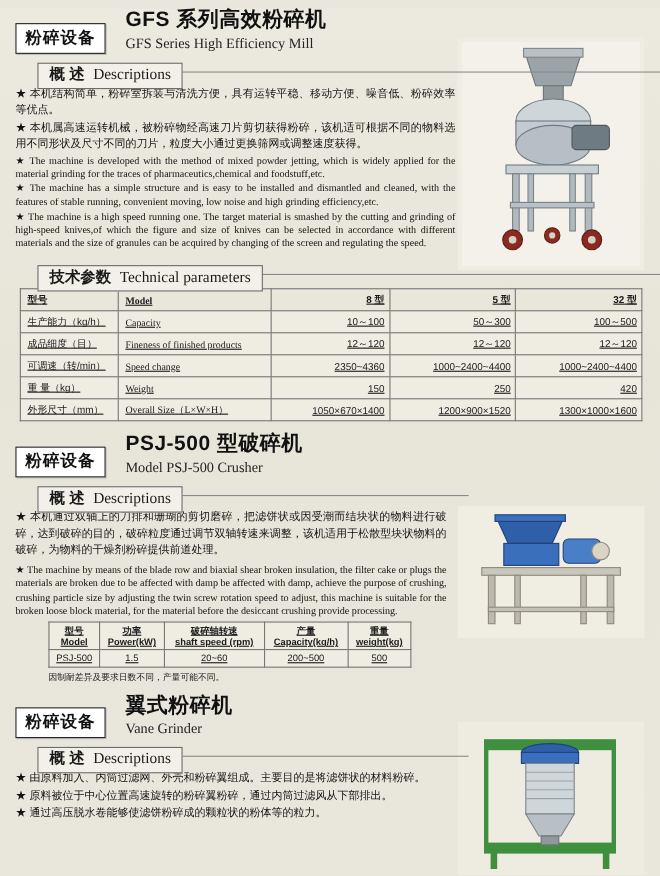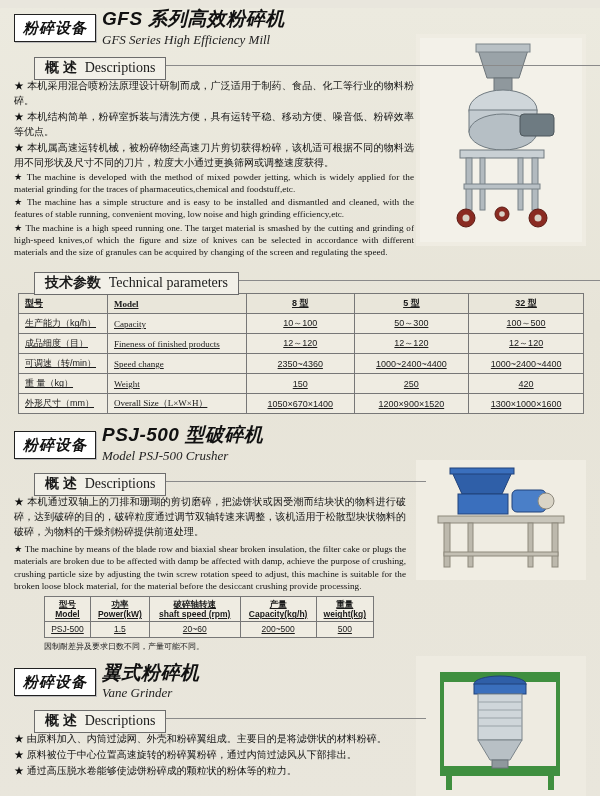--- a/index.html
+++ b/index.html
@@ -13,23 +13,22 @@
   }
   .page{
     position:relative;
     width:600px;height:796px;
     background:linear-gradient(180deg,#eceadf 0%,#e7e4d8 40%,#e9e6dc 100%);
     box-sizing:border-box;
     padding:0 14px;
   }
   
   .sec-head{
-    display:flex;align-items:center;gap:6px;
+    display:flex;align-items:flex-end;gap:18px;
     margin-top:8px;
-    font-style:italic;
   }
   .badge{
     background:#ffffff;
     border:1px solid #222;
     padding:5px 8px 6px 8px;
     font-weight:bold;
     font-size:15px;
     letter-spacing:1px;
     line-height:1;
     color:#111;
@@ -73,21 +72,21 @@
     text-align:justify;
   }
   .para.cn{font-size:10px;line-height:1.5;}
   .para.en{font-family:"Liberation Serif",serif;font-size:9.2px;line-height:1.33;}
   
   table{border-collapse:collapse;font-size:9px;text-decoration:underline;}
   .tbl1{width:566px;margin-left:4px;margin-top:2px;}
   .tbl1 td,.tbl1 th{
     border:1px solid #777;
     padding:3px 4px;
-    text-align:center;
+    text-align:right;
     background:#efece2;
     height:13px;
   }
   .tbl1 td.lbl-cn{width:78px;text-align:left;padding-left:6px;}
   .tbl1 td.lbl-en{width:128px;text-align:left;padding-left:6px;font-family:"Liberation Serif",serif;}
   .tbl1 tr.hd td{font-weight:bold;background:#e9e6da;}
   .tbl2{width:330px;margin-left:30px;margin-top:4px;}
   .tbl2 td{
     border:1px solid #777;padding:2px 3px;text-align:center;background:#efece2;
     font-size:8.5px;line-height:1.2;
@@ -122,21 +121,20 @@
 
   <div class="subbar" style="width:566px;">
     <div class="rule"></div>
     <span class="lbl">
       <b>概 述</b>
       &nbsp;<i>Descriptions</i>
     </span>
   </div>
 
   <div class="textcol">
-    <p class="para cn">★ 本机采用混合喷粉法原理设计研制而成，广泛适用于制药、食品、化工等行业的物料粉碎。</p>
     <p class="para cn">★ 本机结构简单，粉碎室拆装与清洗方便，具有运转平稳、移动方便、噪音低、粉碎效率等优点。</p>
     <p class="para cn">★ 本机属高速运转机械，被粉碎物经高速刀片剪切获得粉碎，该机适可根据不同的物料选用不同形状及尺寸不同的刀片，粒度大小通过更换筛网或调整速度获得。</p>
     <p class="para en">★ The machine is developed with the method of mixed powder jetting, which is widely applied for the material grinding for the traces of pharmaceutics,chemical and foodstuff,etc.</p>
     <p class="para en">★ The machine has a simple structure and is easy to be installed and dismantled and cleaned, with the features of stable running, convenient moving, low noise and high grinding efficiency,etc.</p>
     <p class="para en">★ The machine is a high speed running one. The target material is smashed by the cutting and grinding of high-speed knives,of which the figure and size of knives can be selected in accordance with different materials and the size of granules can be acquired by changing of the screen and regulating the speed.</p>
   </div>
 
   <div class="subbar" style="width:566px;margin-top:14px;">
     <div class="rule"></div>
     <span class="lbl">

